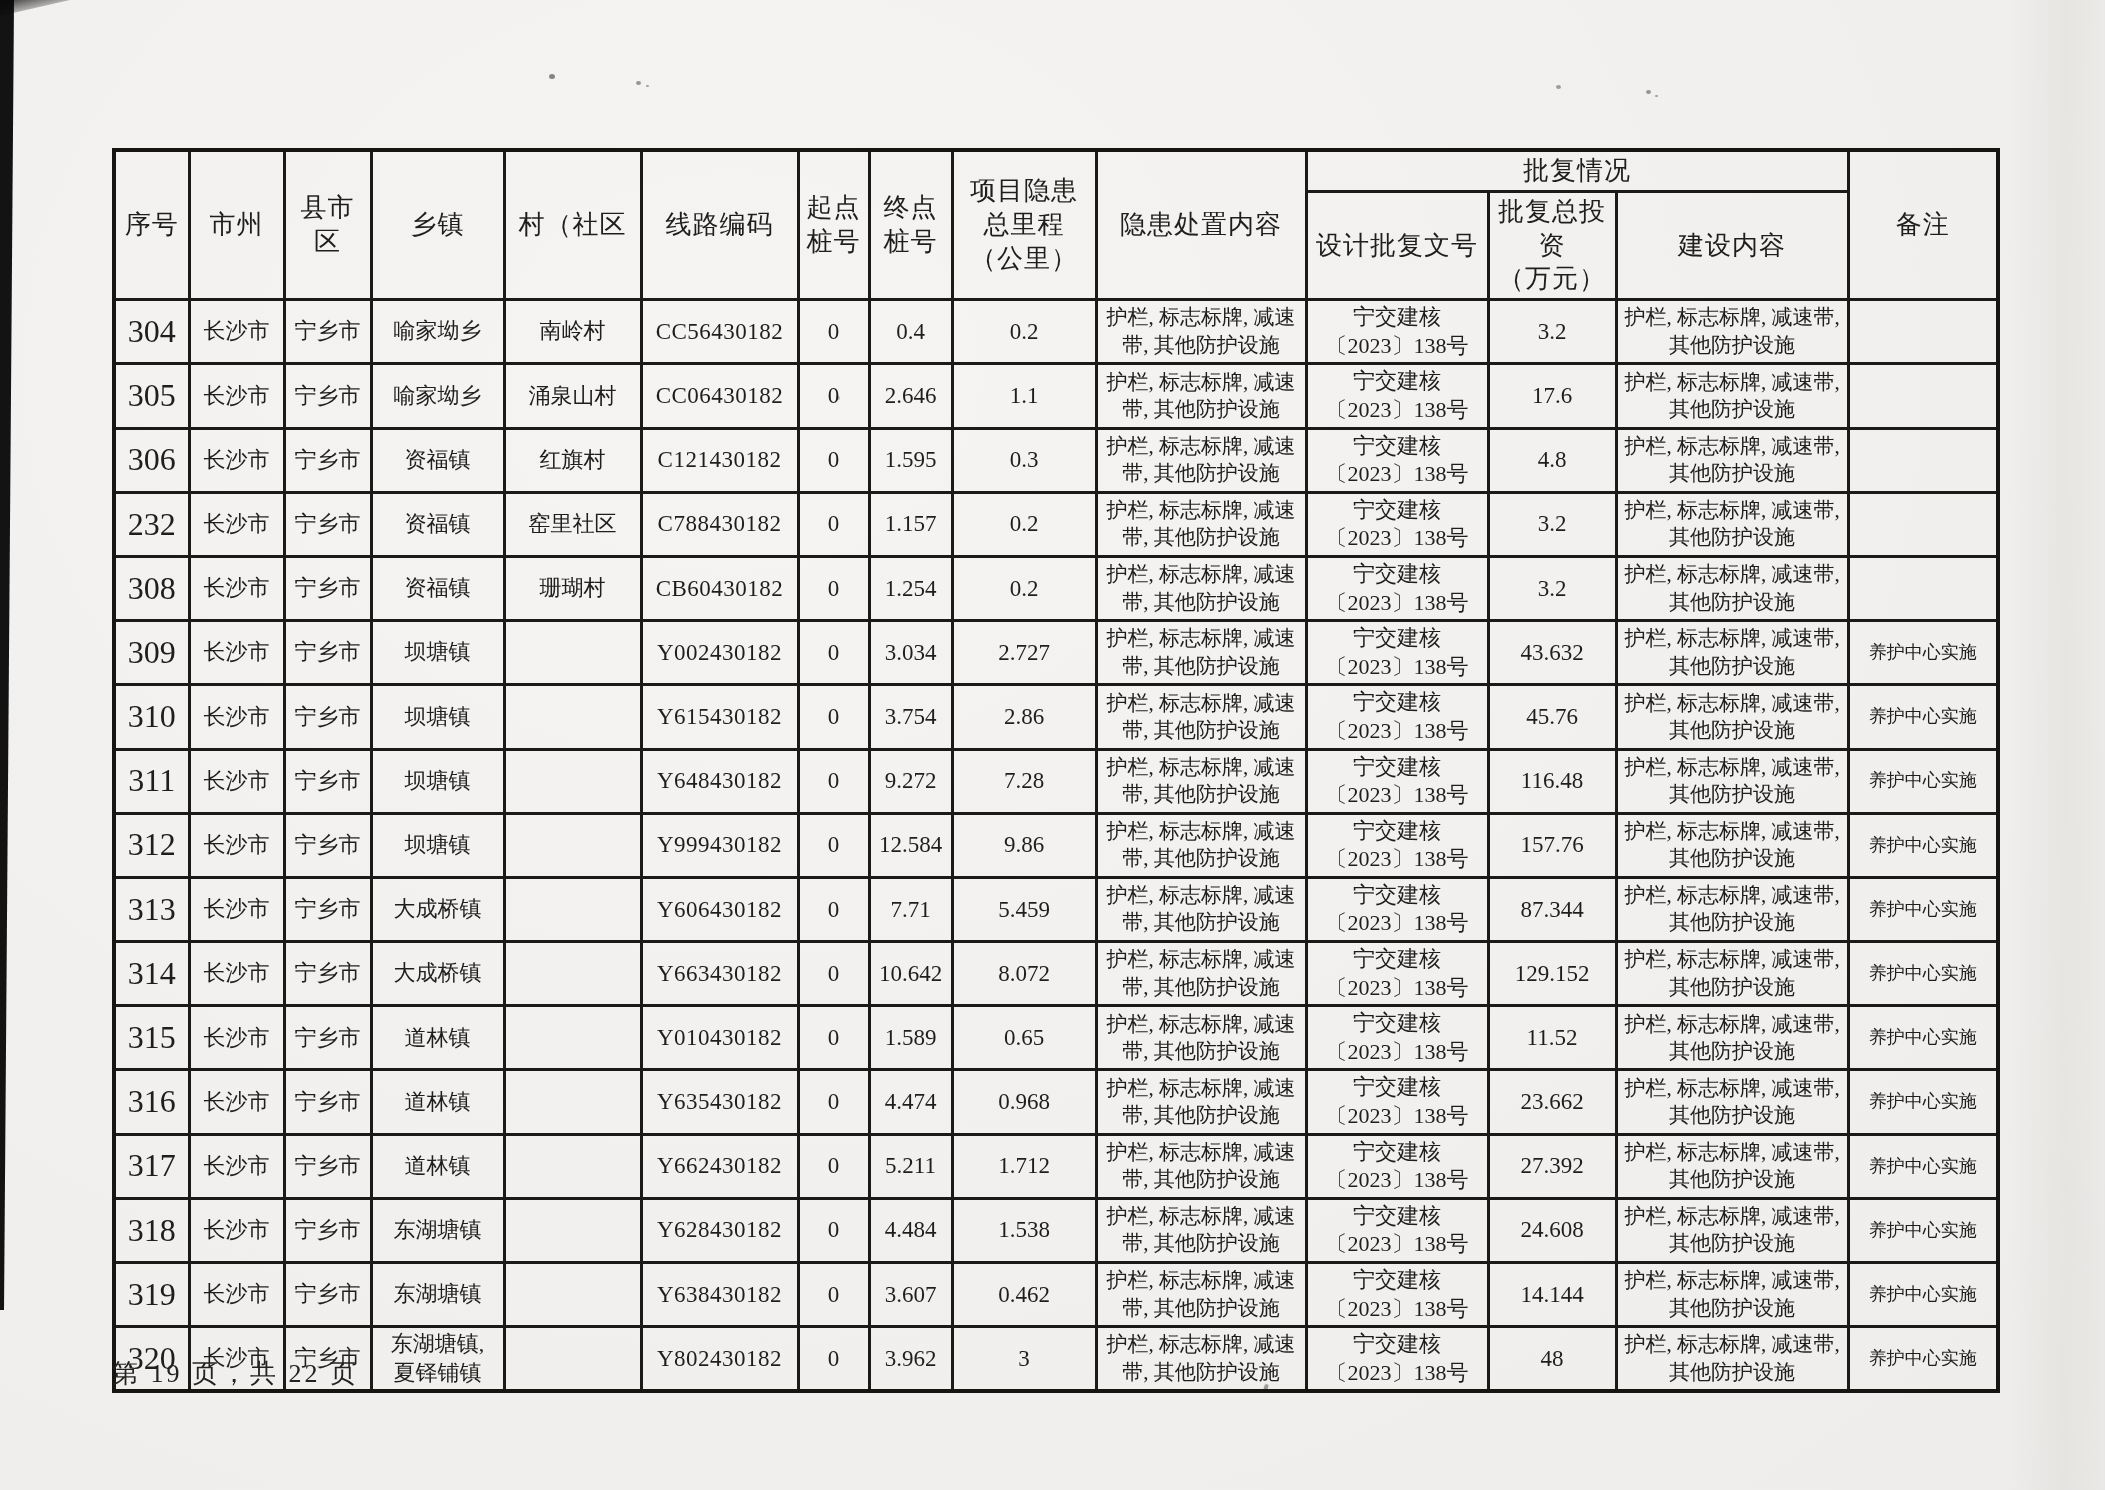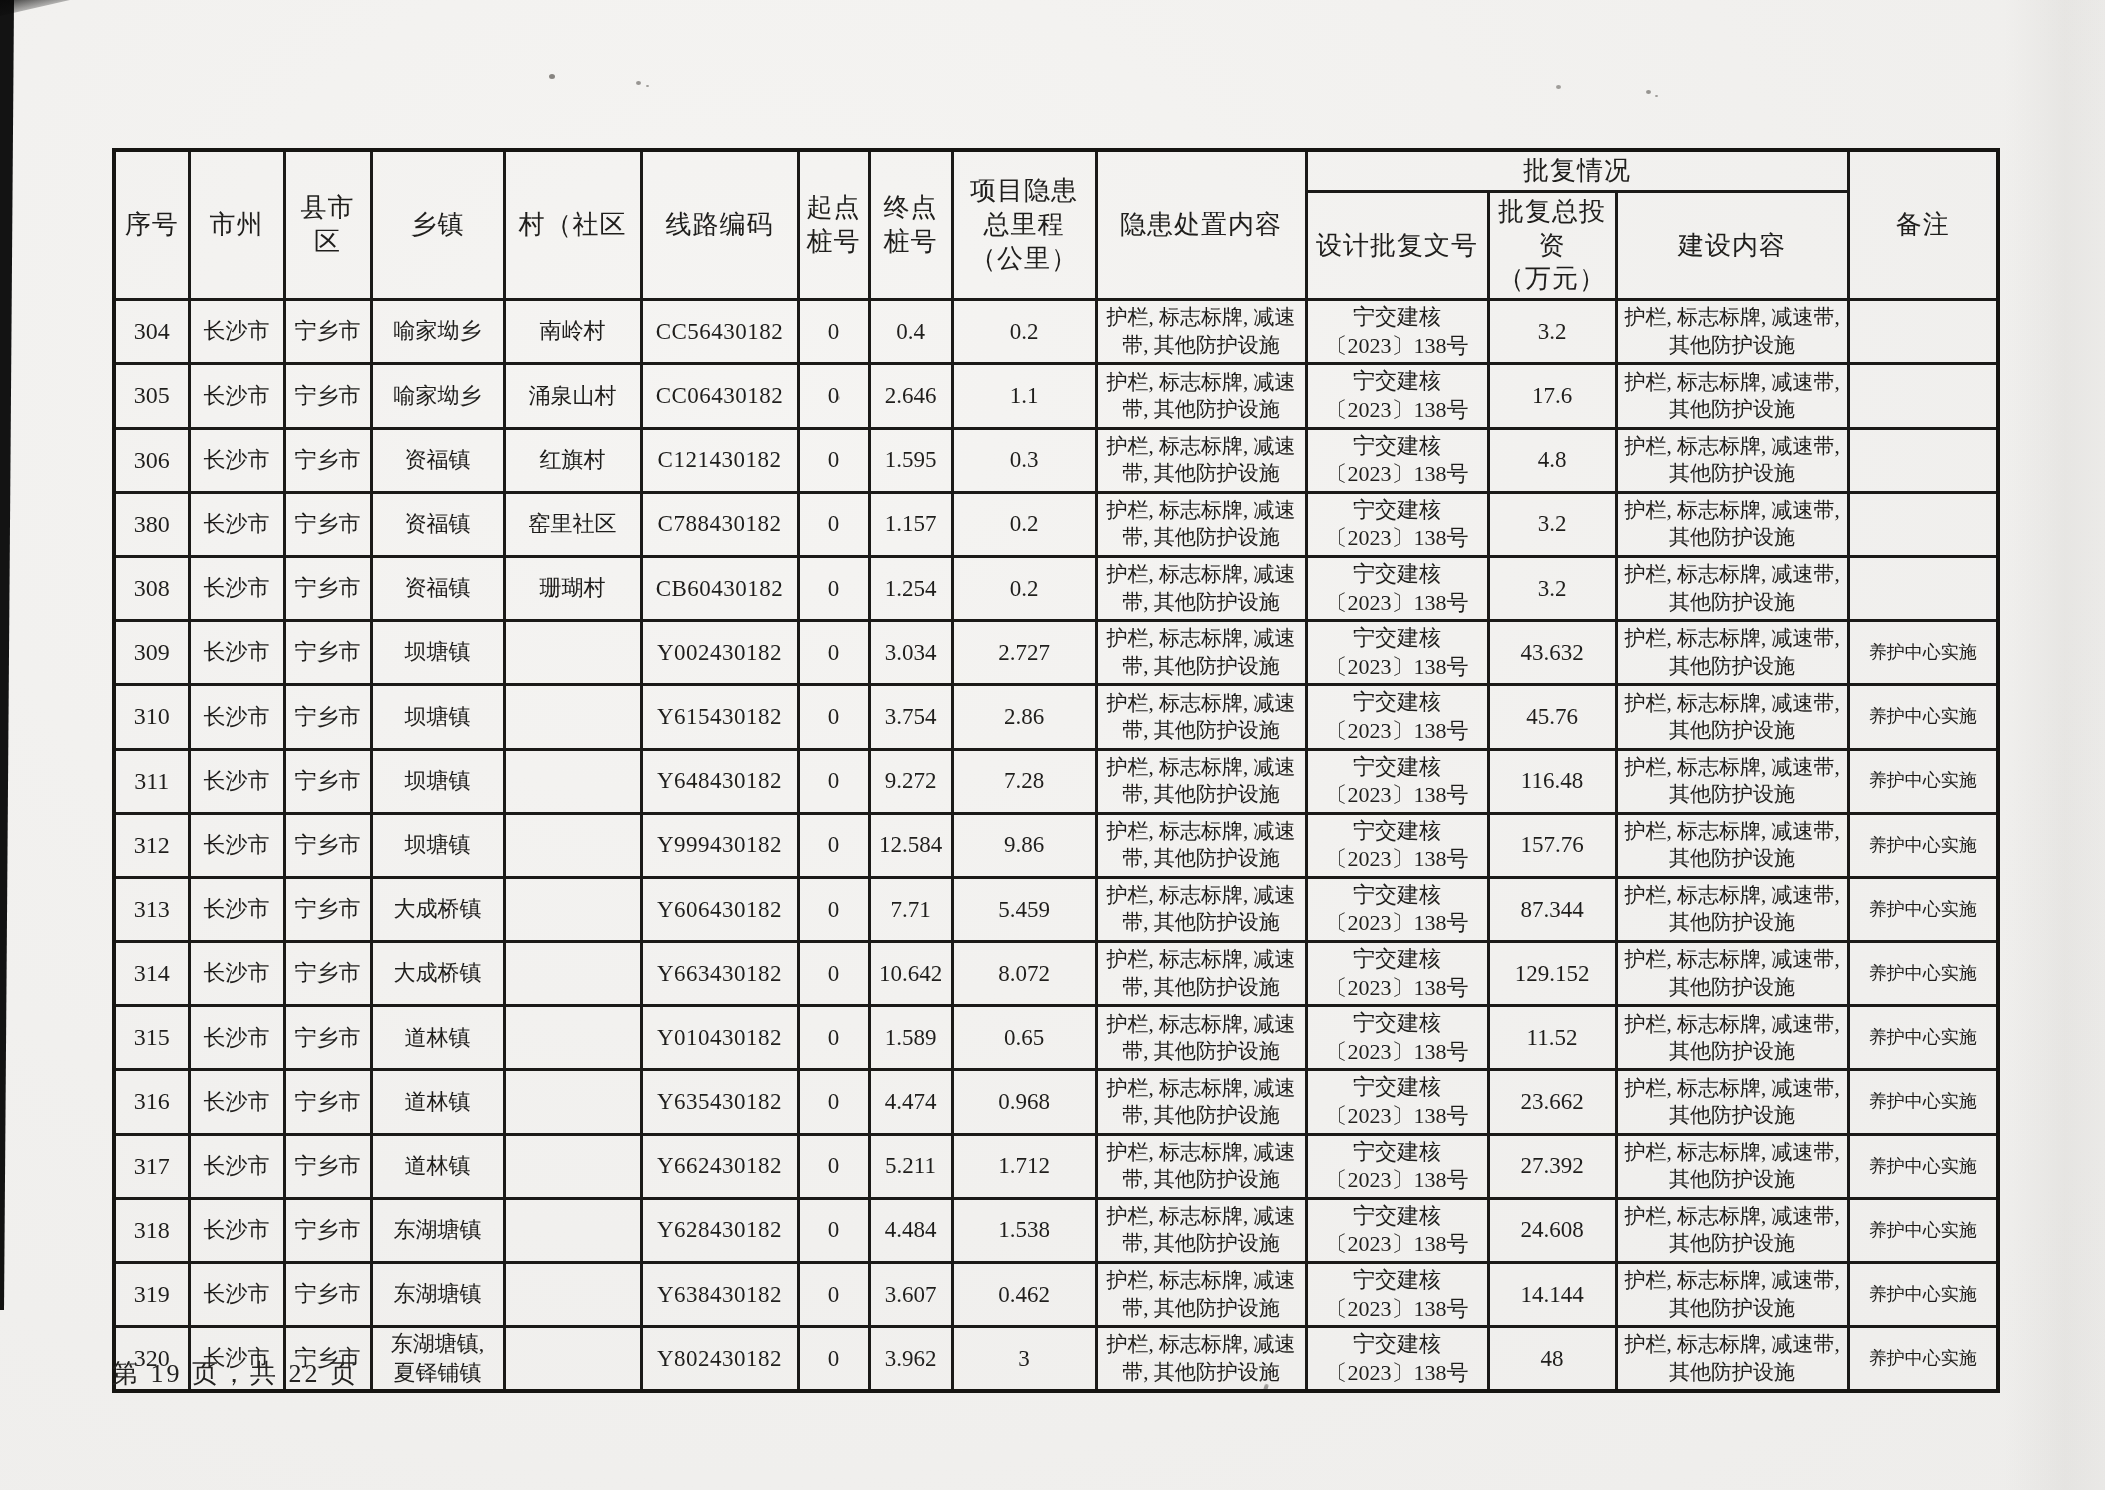--- a/index.html
+++ b/index.html
@@ -50,21 +50,21 @@
     word-break:break-word;
     line-height:1.3;
     font-weight:400;
   }
   .sheet-table{border:4px solid #161512;}
   thead th{font-size:26px;font-weight:600;letter-spacing:1px;}
   thead tr.group-row{height:40px;}
   thead tr.sub-row{height:92px;}
   tbody tr{height:60px;}
   tbody td{font-size:22px;}
-  td.col-seq{font-size:24px;text-align:center;}
+  td.col-seq{font-size:32px;text-align:center;}
   td.col-route_code{font-size:23px;letter-spacing:.5px;}
   td.col-treatment,td.col-construction{font-size:21px;padding:2px 6px;margin-left:13px;}
   td.col-approval_doc{font-size:22px;}
   td.col-remark{font-size:18px;}
   td.col-start_stake,td.col-end_stake,td.col-hazard_mileage,
   td.col-approved_investment{font-size:23px;}
 
   .footer-line{
     position:absolute;left:112px;top:1356px;width:1885px;
     text-align:left;font-size:26px;letter-spacing:3px;color:#232220;
@@ -171,21 +171,21 @@
           <td class="col-start_stake">0</td>
           <td class="col-end_stake">1.595</td>
           <td class="col-hazard_mileage">0.3</td>
           <td class="col-treatment">护栏, 标志标牌, 减速带, 其他防护设施</td>
           <td class="col-approval_doc">宁交建核〔2023〕138号</td>
           <td class="col-approved_investment">4.8</td>
           <td class="col-construction">护栏, 标志标牌, 减速带, 其他防护设施</td>
           <td class="col-remark"></td>
         </tr>
         <tr>
-          <td class="col-seq">380</td>
+          <td class="col-seq">232</td>
           <td class="col-city">长沙市</td>
           <td class="col-county">宁乡市</td>
           <td class="col-township">资福镇</td>
           <td class="col-village">窑里社区</td>
           <td class="col-route_code">C788430182</td>
           <td class="col-start_stake">0</td>
           <td class="col-end_stake">1.157</td>
           <td class="col-hazard_mileage">0.2</td>
           <td class="col-treatment">护栏, 标志标牌, 减速带, 其他防护设施</td>
           <td class="col-approval_doc">宁交建核〔2023〕138号</td>

